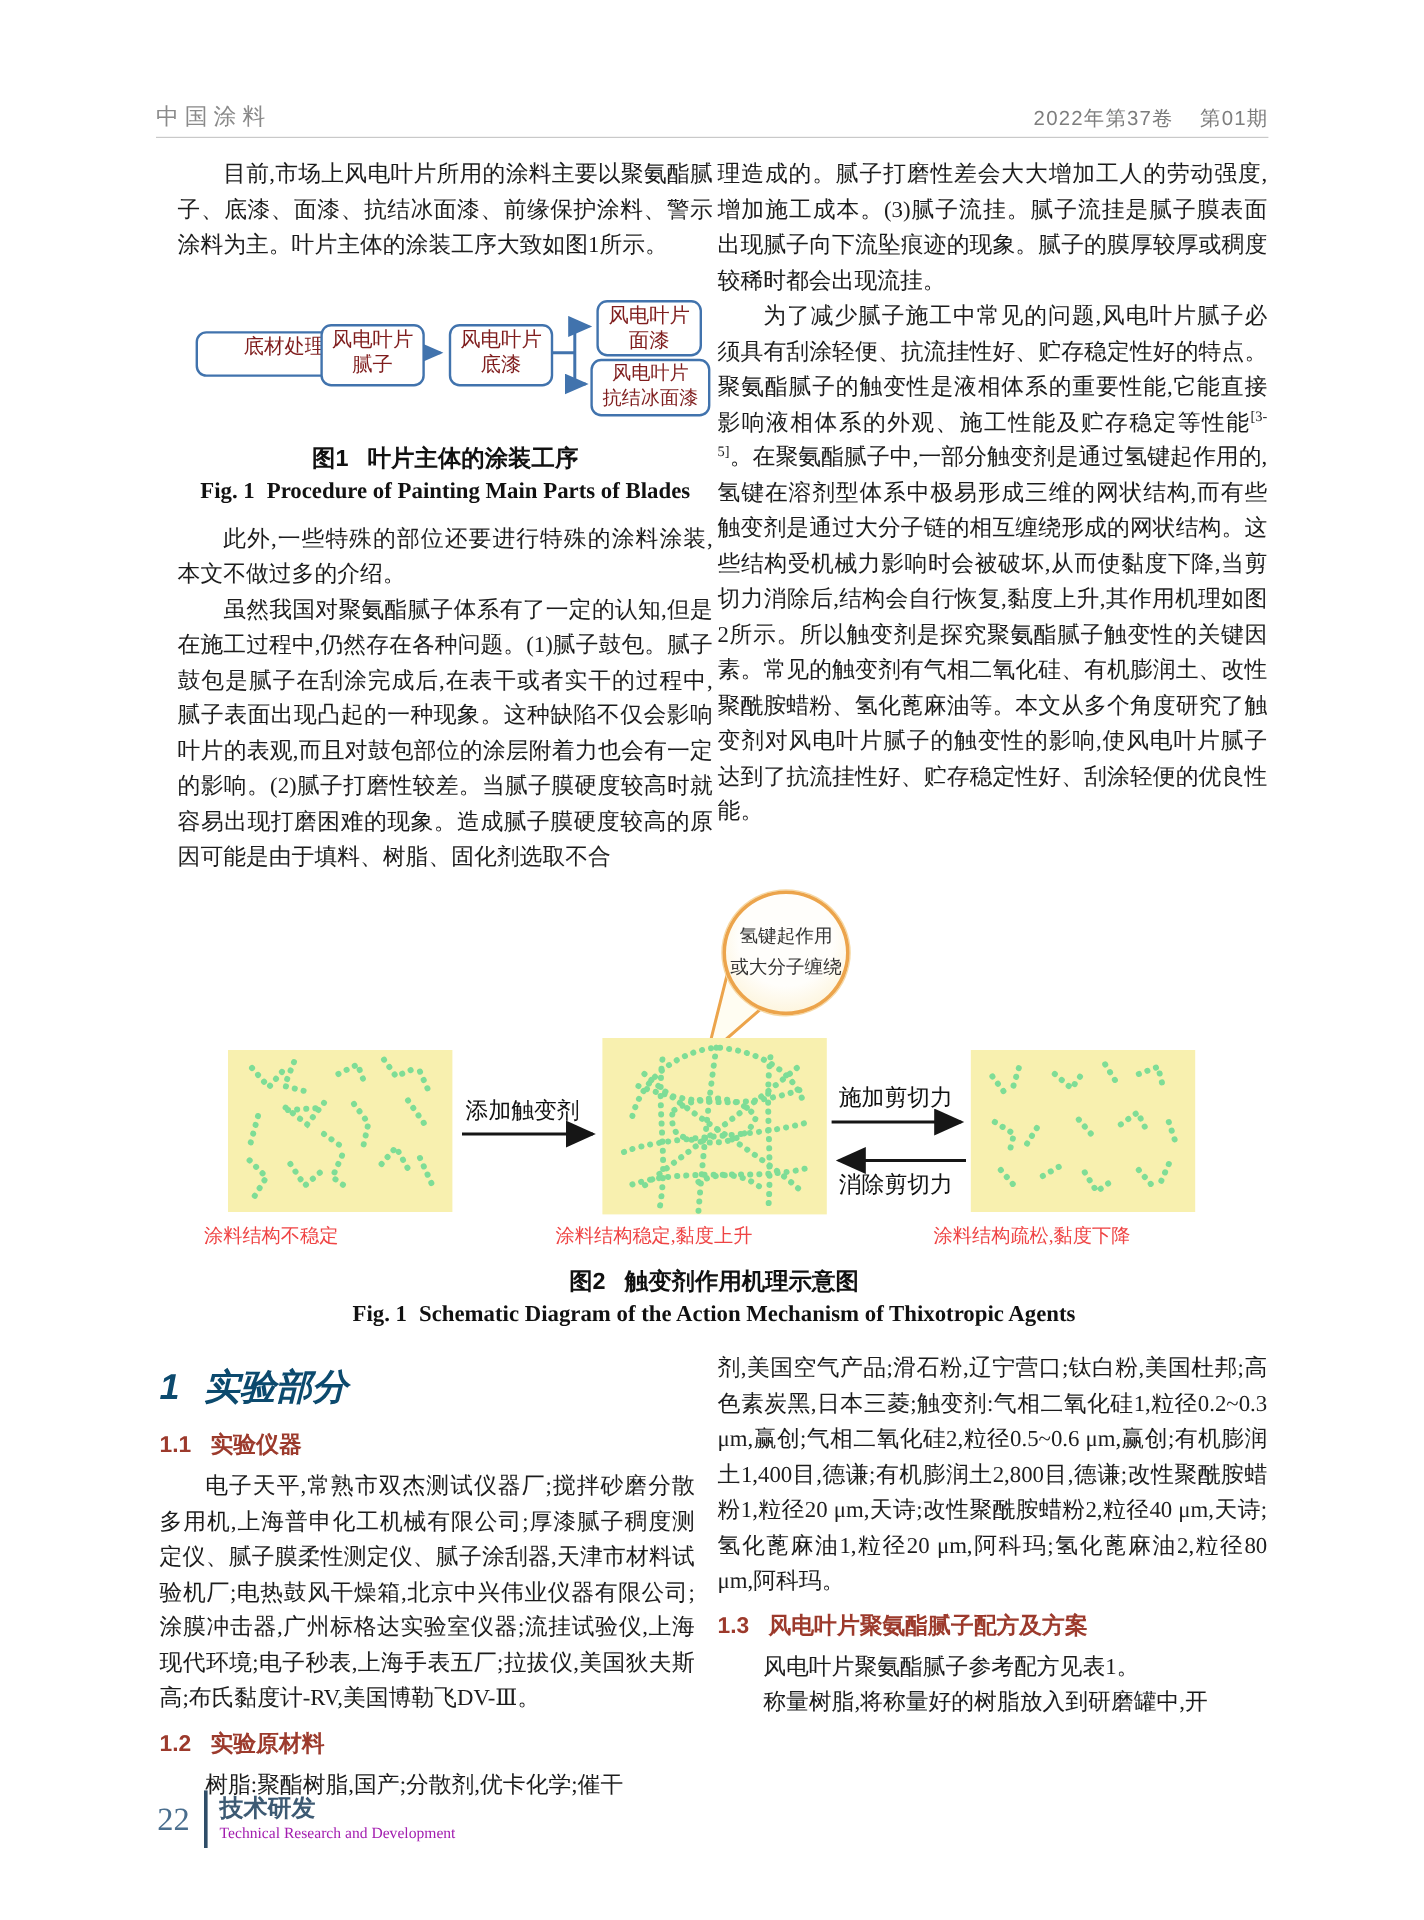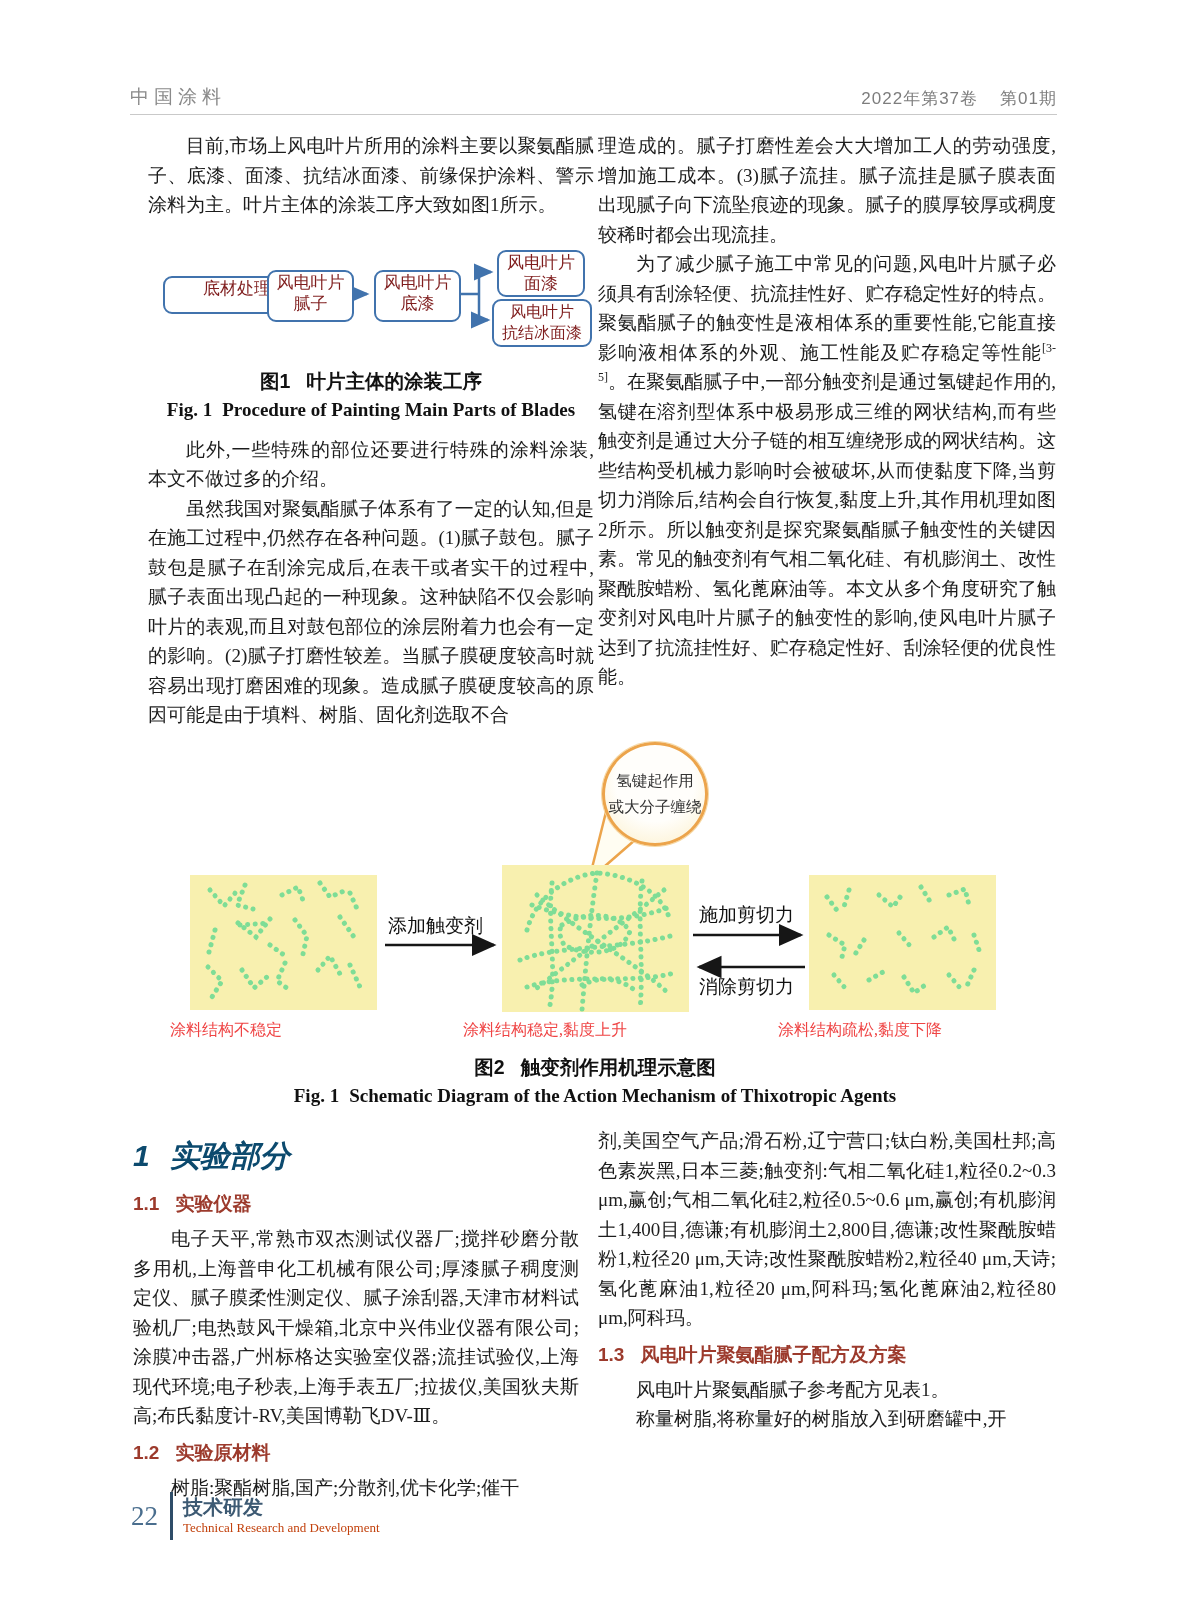--- a/index.html
+++ b/index.html
@@ -48,21 +48,21 @@
   .h1 .num{margin-right:20px;}
   .h2{margin:9px 0 7px 0;font-family:"Liberation Sans","DejaVu Sans",sans-serif;
       font-weight:bold;font-size:19px;color:#9c3a2c;}
   .h2 .num{margin-right:16px;}
   
   .ftr{position:absolute;left:131px;top:1492px;display:flex;align-items:center;}
   .ftr-page{font-size:27px;color:#4a6e8e;margin-right:12px;}
   .ftr-bar{width:3px;height:48px;background:#2f4d68;margin-right:10px;}
   .ftr-zh{font-family:"Liberation Sans","DejaVu Sans",sans-serif;font-weight:bold;
           font-size:20px;color:#3d5a73;line-height:24px;}
-  .ftr-en{font-size:13px;color:#c2410c;line-height:18px;}
+  .ftr-en{font-size:13px;color:#a21caf;line-height:18px;}
 </style>
 </head>
 <body>
 
 <div class="page">
 
   <div class="hdr">
     <span class="hdr-journal">中国涂料</span>
     <span class="hdr-issue"><span>2022年第37卷</span><span class="sp"></span><span>第01期</span></span>
   </div>

